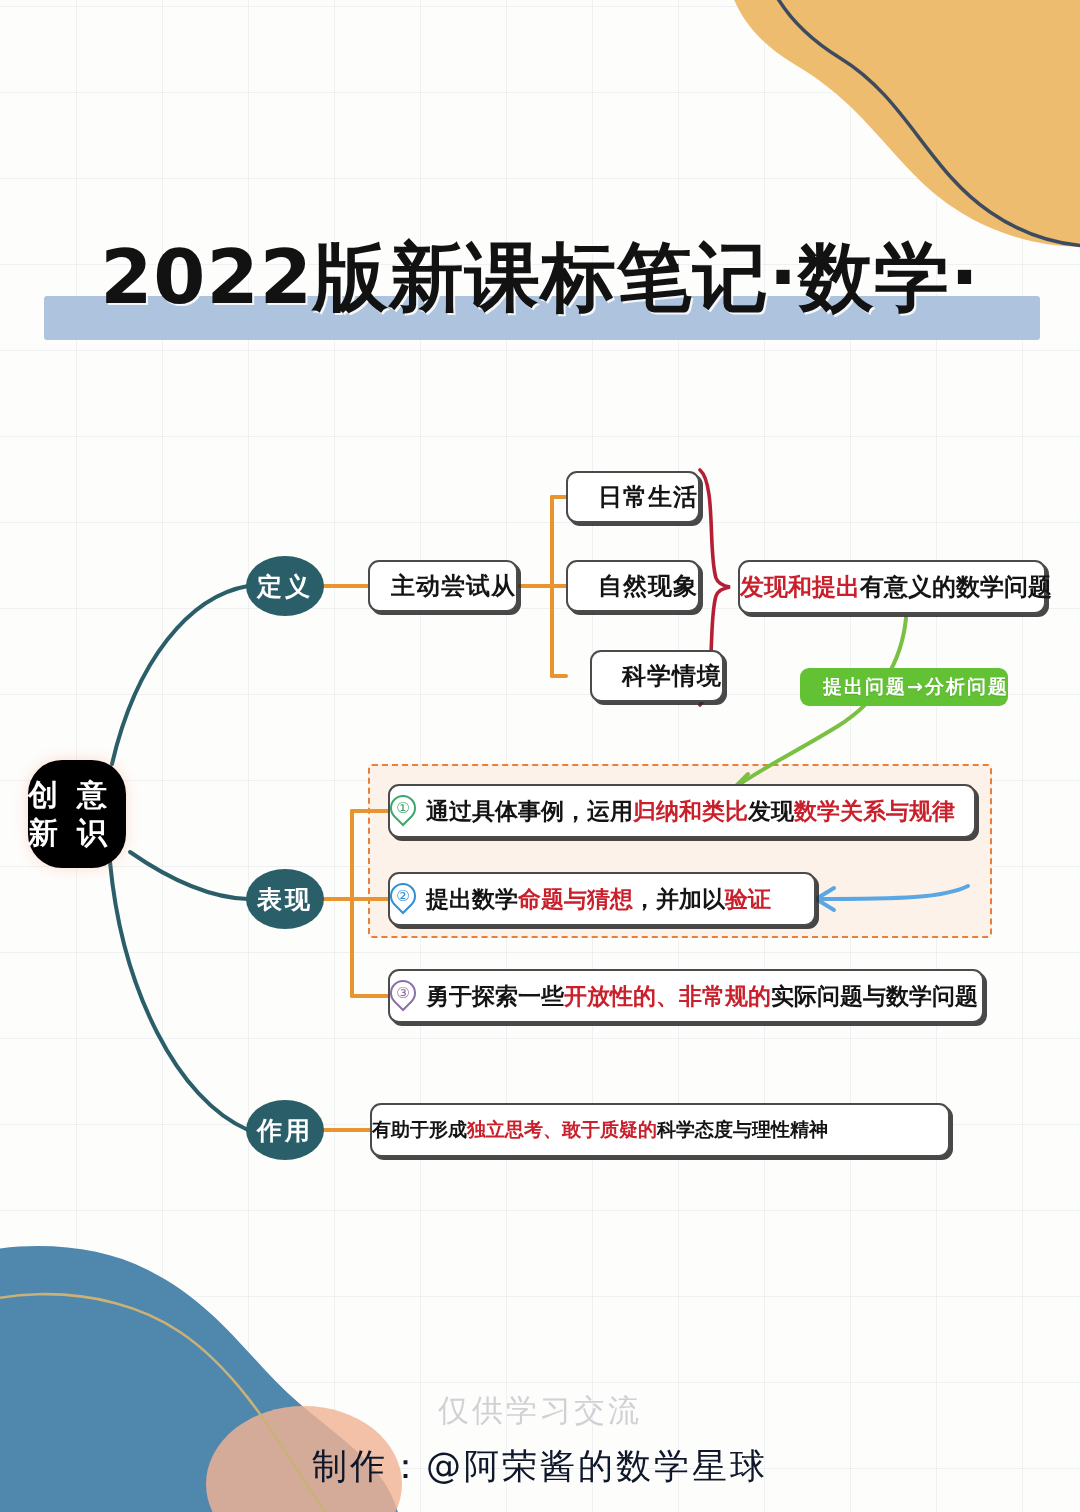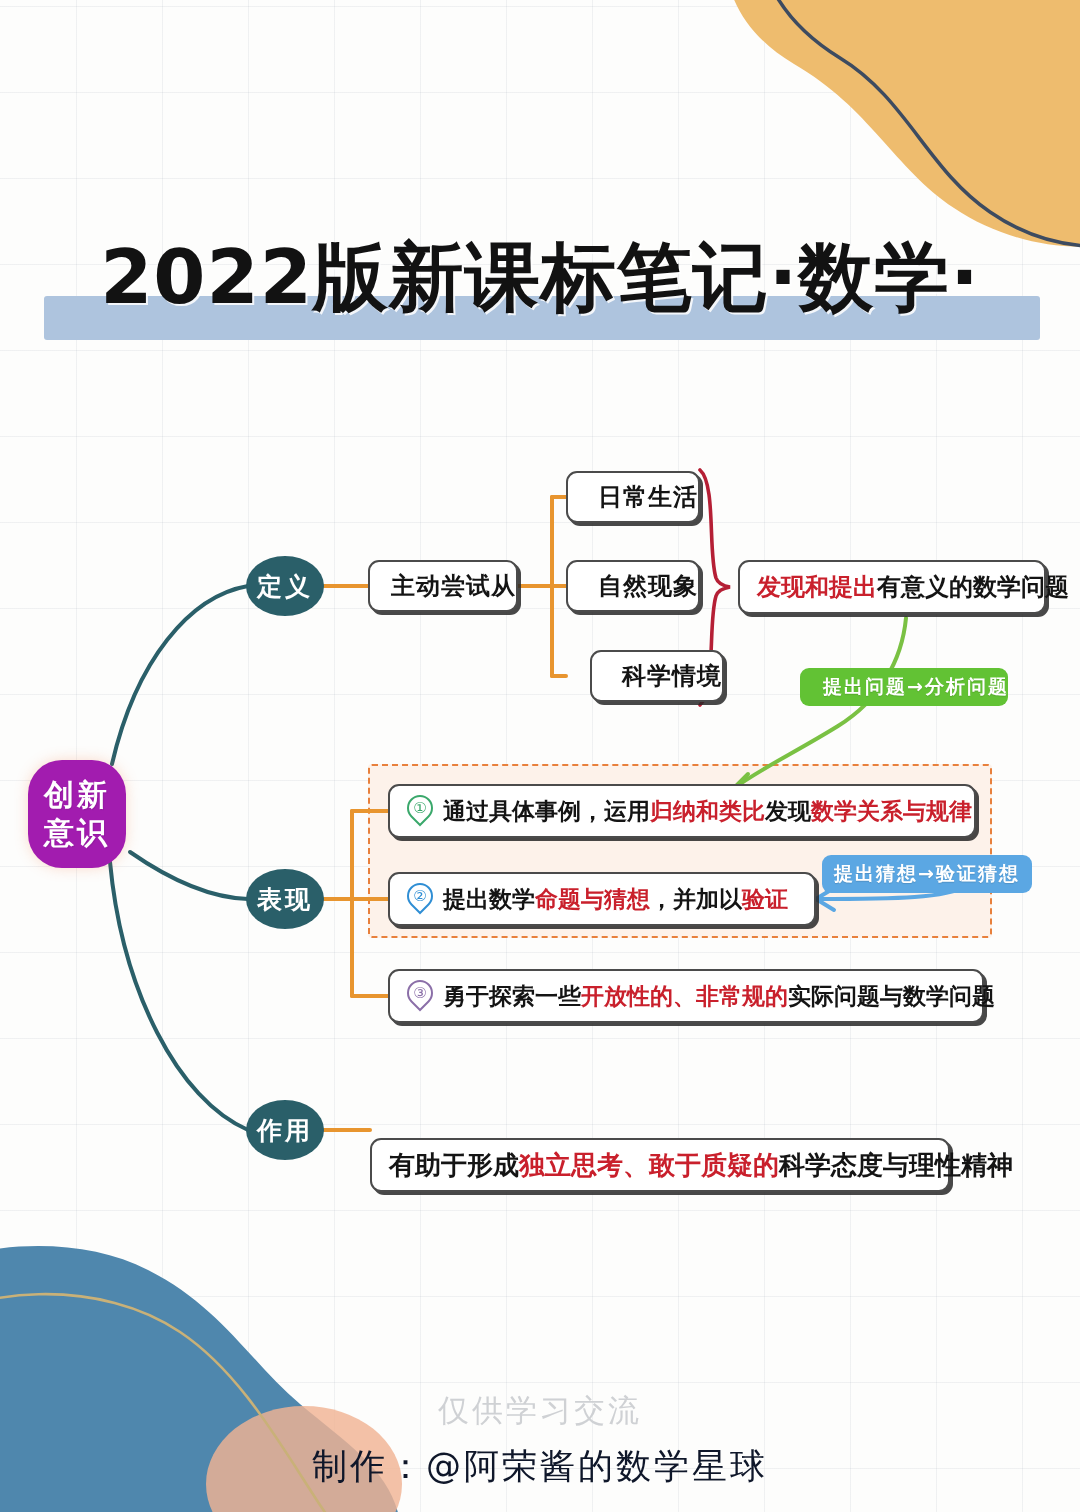--- a/index.html
+++ b/index.html
@@ -83,25 +83,24 @@
     background: #fdf2ea;
     border: 2.5px dashed #e8803c;
     border-radius: 4px;
     z-index: 2;
   }
 
   
   .root-node {
     position: absolute;
     z-index: 6;
-    background: #a21caf;
+    background: #000000;
     border-radius: 34px;
     color: #fff;
     display: flex;
-    flex-direction: column;
     align-items: center;
     justify-content: center;
     font-size: 30px;
     font-weight: bold;
     line-height: 1.28;
     letter-spacing: 3px;
     box-shadow: 0 0 14px rgba(244,131,79,0.28);
     text-shadow: 1px 1px 1px rgba(0,0,0,0.09);
   }
 
@@ -127,21 +126,21 @@
     border-radius: 11px;
     box-shadow: 3px 3px 0 rgba(40,40,40,0.85);
     display: flex;
     align-items: center;
     white-space: nowrap;
     font-family: "DejaVu Sans", sans-serif;
     font-weight: bold;
     color: #141414;
   }
   .box.center { justify-content: flex-end; }
-  .box.pad { padding-left: 17px; padding-right: 17px; }
+  .box.pad { padding-right: 17px; }
 
   .seg-red   { color: #c9202c; }
   .seg-dark  { color: #141414; }
 
   
   .pin {
     position: relative;
     display: inline-block;
     width: 26px;
     height: 32px;
@@ -336,25 +335,22 @@
   <div class="box pad" style="left:388px; top:969px; width:596px; height:54px; font-size:23px;">
     <span class="pin" style="color:#8b6fa8;">
       <span class="pin-body"></span>
       <span class="pin-num">③</span>
     </span>
     <span class="seg-dark">勇于探索一些</span>
     <span class="seg-red">开放性的、非常规的</span>
     <span class="seg-dark">实际问题与数学问题</span>
   </div>
 
-  <div class="pill" id="pill-blue" style="left:822px; top:855px; width:210px; height:38px;">
-    <span>提出猜想→验证猜想</span>
-  </div>
-
-  <div class="box pad" style="left:370px; top:1103px; width:580px; height:54px; font-size:26px;margin-top:35px;">
+
+  <div class="box pad" style="left:370px; top:1103px; width:580px; height:54px; font-size:19px;">
     <span class="seg-dark">有助于形成</span>
     <span class="seg-red">独立思考、敢于质疑的</span>
     <span class="seg-dark">科学态度与理性精神</span>
   </div>
 
   <div id="wm-1">仅供学习交流</div>
   <div id="wm-2">制作：@阿荣酱的数学星球</div>
 
 </div>
 

